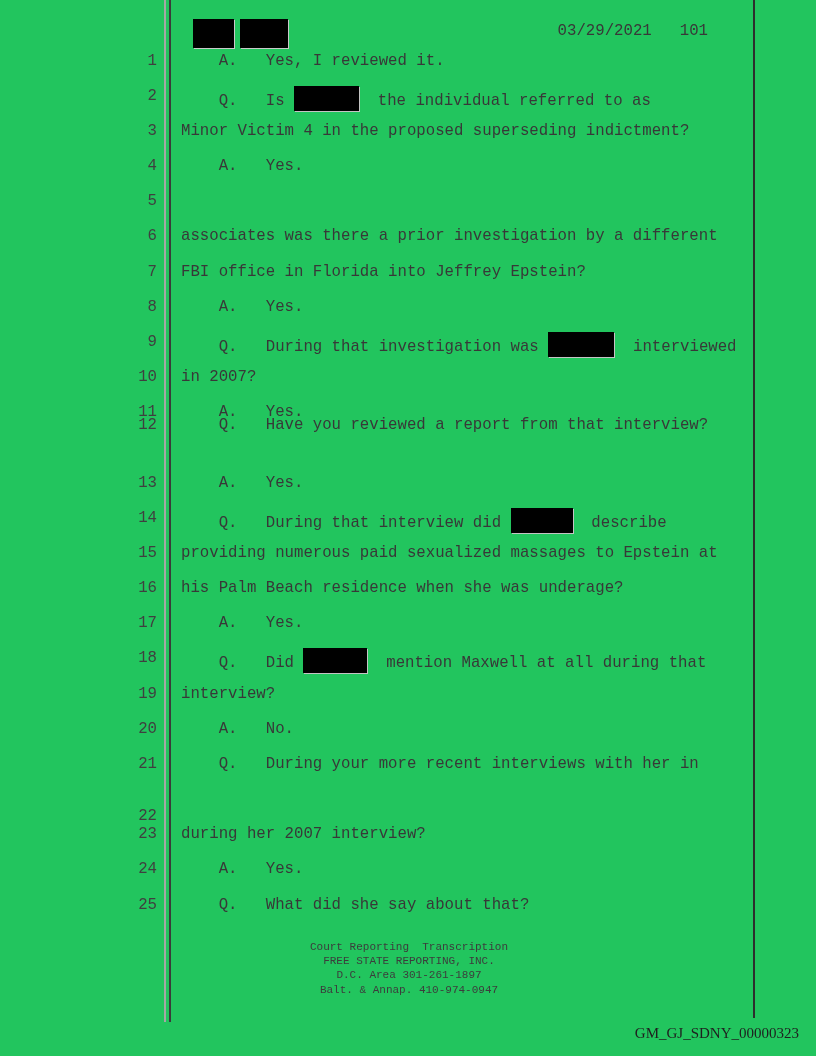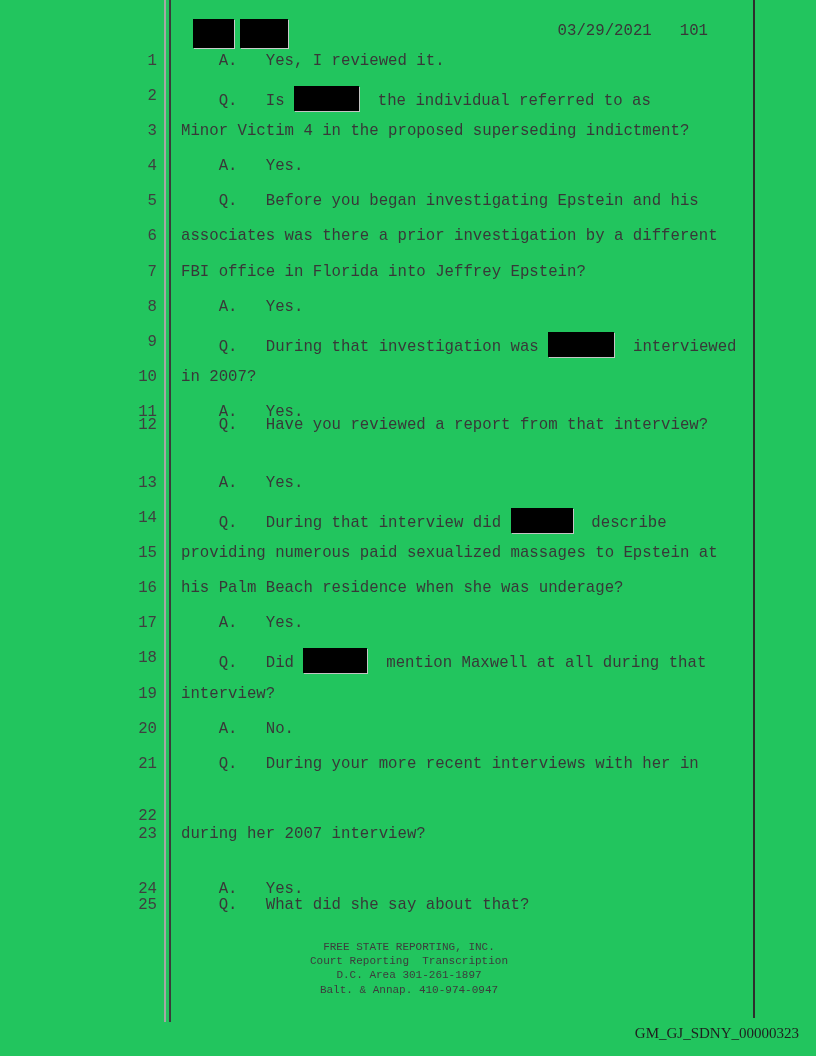--- a/index.html
+++ b/index.html
@@ -86,21 +86,20 @@
       <div class="trow" style="top: 120.84px;">
         <span class="lineno">3</span>
         <span class="ltext">Minor Victim 4 in the proposed superseding indictment?</span>
       </div>
       <div class="trow" style="top: 156.01px;">
         <span class="lineno">4</span>
         <span class="ltext">    A.   Yes.</span>
       </div>
       <div class="trow" style="top: 191.18px;">
         <span class="lineno">5</span>
-        <span class="ltext">    Q.   Before you began investigating Epstein and his</span>
       </div>
       <div class="trow" style="top: 226.35px;">
         <span class="lineno">6</span>
         <span class="ltext">associates was there a prior investigation by a different</span>
       </div>
       <div class="trow" style="top: 261.52px;">
         <span class="lineno">7</span>
         <span class="ltext">FBI office in Florida into Jeffrey Epstein?</span>
       </div>
       <div class="trow" style="top: 296.69px;">
@@ -159,27 +158,27 @@
         <span class="lineno">21</span>
         <span class="ltext">    Q.   During your more recent interviews with her in</span>
       </div>
       <div class="trow" style="top: 806px;">
         <span class="lineno">22</span>
       </div>
       <div class="trow" style="top: 824.24px;">
         <span class="lineno">23</span>
         <span class="ltext">during her 2007 interview?</span>
       </div>
-      <div class="trow" style="top: 859.41px; margin-top: 20px;">
+      <div class="trow" style="top: 859.41px;">
         <span class="lineno">24</span>
         <span class="ltext">    A.   Yes.</span>
       </div>
       <div class="trow" style="top: 894.58px;">
         <span class="lineno">25</span>
         <span class="ltext">    Q.   What did she say about that?</span>
       </div>
     </div>
 
-  <div class="footer" id="footer"><div>FREE STATE REPORTING, INC.</div><div>Court Reporting  Transcription</div><div>D.C. Area 301-261-1897</div><div>Balt. &amp; Annap. 410-974-0947</div></div>
+  <div class="footer" id="footer"><div>Court Reporting  Transcription</div><div>FREE STATE REPORTING, INC.</div><div>D.C. Area 301-261-1897</div><div>Balt. &amp; Annap. 410-974-0947</div></div>
 
   <div class="bates">GM_GJ_SDNY_00000323</div>
 
 </div>
 
 </body></html>

